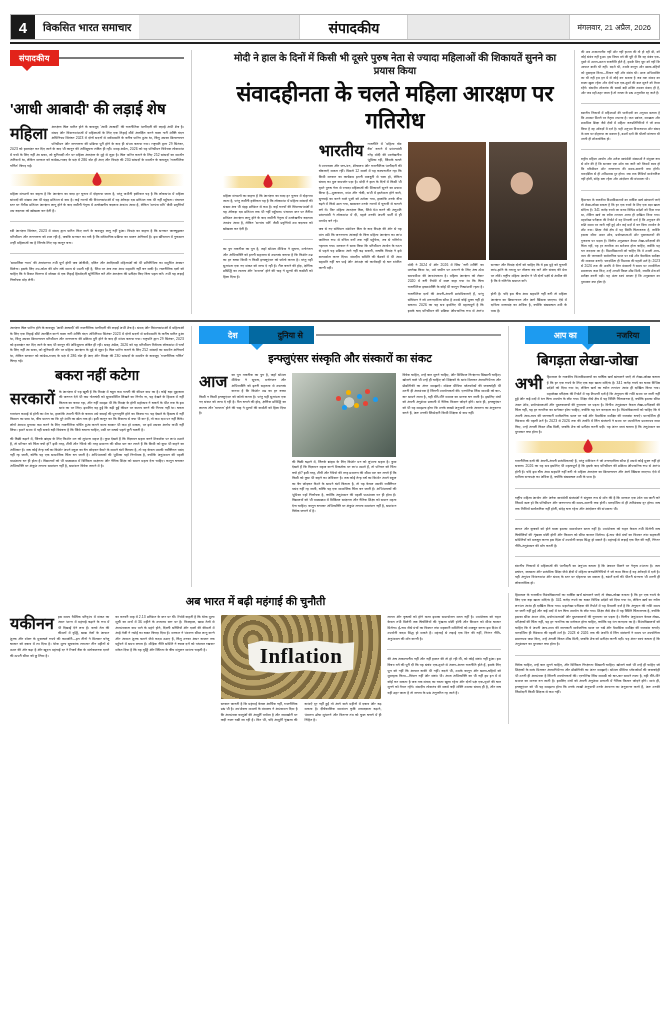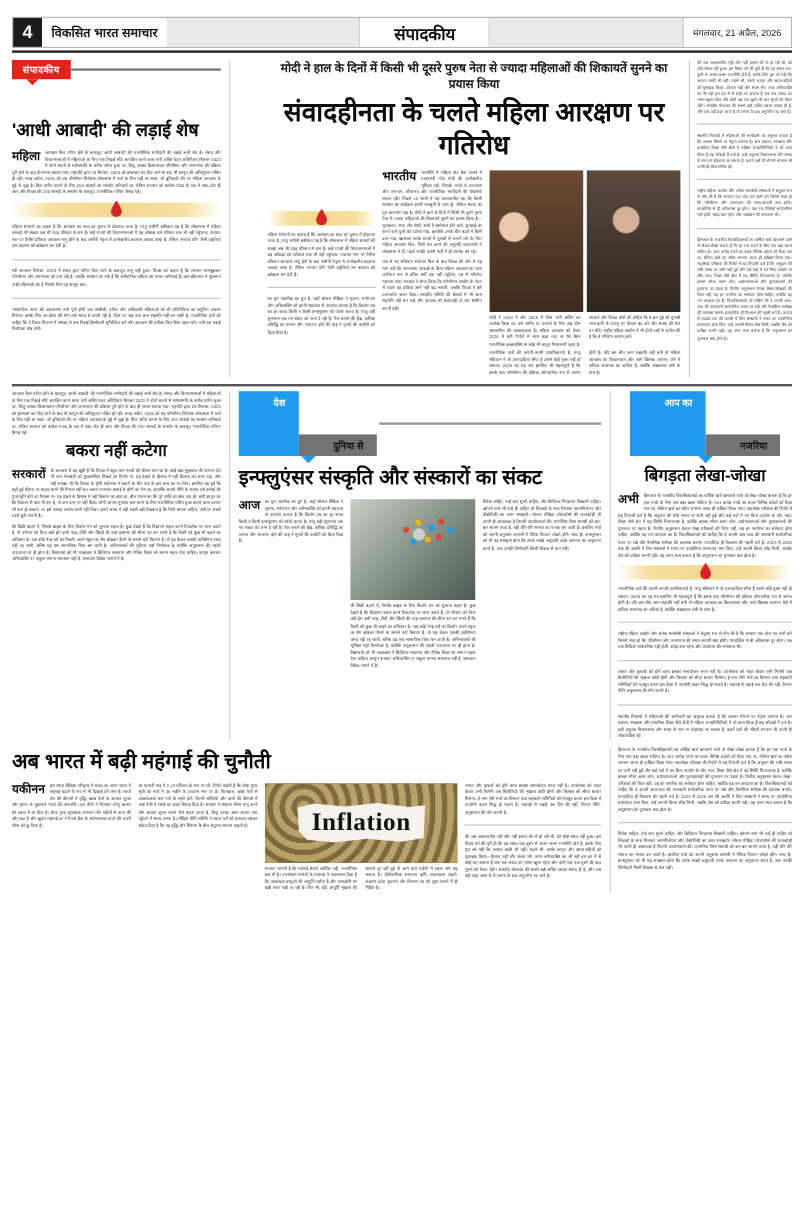--- a/index.html
+++ b/index.html
@@ -62,54 +62,54 @@
   .tag-line{ flex:1; height:2px; background:#7b7b7b; }
 
   
   .tag-duo-wrap{ display:flex; align-items:center; margin-bottom:8px; }
   .tag-duo{ display:flex; position:relative; }
   .tag-duo .seg{
     font-size:8px; font-weight:bold; padding:3px 11px 4px 29px;
     color:#111; white-space:nowrap;
   }
   .tag-duo .blue{ background:#1d9bf0; color:#fff; }
-  .tag-duo .yellow{ background:#737373; color:#111;margin-top:36px; }
+  .tag-duo .yellow{ background:#0369a1; color:#111; }
   .tag-duo:after{
     content:""; position:absolute; left:50%; margin-left:-5px; bottom:-6px;
     border-left:6px solid transparent; border-right:6px solid transparent;
     border-top:6px solid #1d9bf0;
   }
   .tag-duo-line{ flex:1; height:2px; background:#9a9a9a; margin-left:2px; }
 
   
   h1.hl-xl{
     font-size:22px; font-weight:bold; text-align:center; line-height:1.22;
     margin:4px 0 7px 0; color:#0c0c0c;
   }
   h2.hl-lg{
-    font-size:17px; font-weight:bold; text-align:left; line-height:1.22;
+    font-size:11px; font-weight:bold; text-align:center; line-height:1.22;
     margin:2px 0 7px 0; color:#0c0c0c;
   }
   h3.hl-md{
     font-size:14px; font-weight:bold; text-align:center; line-height:1.2;
     margin:2px 0 6px 0; color:#0c0c0c;
   }
   .kicker{
     font-size:10px; font-weight:bold; text-align:center; color:#1a1a1a;
     line-height:1.25; margin:2px 0 2px 0;
   }
 
   
   .body-txt{
     font-size:3.4px; line-height:1.62; text-align:justify; color:#2a2a2a;
     word-break:break-word; letter-spacing:.1px;
   }
   .body-txt.s2{ font-size:3.2px; line-height:1.6; }
   .dropcap{
-    font-size:10px; font-weight:bold; color:#111; float:left;
+    font-size:16px; font-weight:bold; color:#111; float:left;
     line-height:1; margin:1px 4px 1px 0;
   }
   .cols2{ column-count:2; column-gap:7px; }
 
   
   .droplet-div{
     position:relative; height:12px; margin:5px 0 6px 0;
     background:linear-gradient(to right,#ffffff 0%,#f6dfa0 18%,#f3d98f 50%,#f6dfa0 82%,#ffffff 100%);
   }
   .droplet-div .drop{
@@ -336,21 +336,21 @@
         <div style="width:21%;">
           <p class="body-txt">
             <span class="dropcap">यकीनन</span>
             <span>इस समय वैश्विक परिदृश्य में संकट का असर भारत में महंगाई बढ़ाने के रूप में भी दिखाई देने लगा है। कच्चे तेल की कीमतों में वृद्धि, खाद्य तेलों के आयात शुल्क और डॉलर के मुकाबले रुपये की कमजोरी—इन तीनों ने मिलकर घरेलू बाजार को दबाव में ला दिया है। थोक मूल्य सूचकांक लगातार तीन महीनों से ऊपर की ओर बढ़ा है और खुदरा महंगाई दर ने रिजर्व बैंक के संतोषजनक दायरे की ऊपरी सीमा को छू लिया है।</span>
           </p>
         </div>
         <div style="width:21%;">
           <p class="body-txt">का फरवरी माह में 2.13 प्रतिशत के स्तर पर थी। रिपोर्ट कहती है कि थोक मूल्य सूची का मार्च में 36 महीने के उच्चतम स्तर पर है। फिलहाल, खाद्य तेलों से आवश्यकता कम पाने के महंगे होने, दिल्ली सब्जियों और दालों की कीमतों में आई तेजी ने रसोई का बजट बिगाड़ दिया है। सरकार ने भंडारण सीमा लागू करने और आयात शुल्क घटाने जैसे कदम उठाए हैं, किंतु उनका असर बाजार तक पहुँचने में समय लगता है। मौद्रिक नीति समिति ने ब्याज दरों को यथावत रखकर संकेत दिया है कि वह वृद्धि और स्थिरता के बीच संतुलन साधना चाहती है।</p>
         </div>
         <div style="width:34%;">
-          <div class="photo ph-coins" style="height:66px;text-align:center;">
+          <div class="photo ph-coins" style="height:84px;text-align:center;">
             <div class="ph-infl" style="position:absolute;inset:0;background:transparent;">
               <span class="infl-paper">Inflation</span>
             </div>
           </div>
           <p class="body-txt cols2" style="margin-top:3px;">सरकार जानती है कि महंगाई केवल आर्थिक नहीं, राजनीतिक प्रश्न भी है। उपभोक्ता मामलों के मंत्रालय ने आश्वासन दिया है कि आवश्यक वस्तुओं की आपूर्ति पर्याप्त है और जमाखोरी पर कड़ी नजर रखी जा रही है। फिर भी, यदि आपूर्ति शृंखला की बाधाएँ दूर नहीं हुईं तो आने वाले महीनों में दबाव और बढ़ सकता है। दीर्घकालिक समाधान कृषि उत्पादकता बढ़ाने, भंडारण ढाँचा सुधारने और वितरण तंत्र को चुस्त बनाने में ही निहित है।</p>
         </div>
         <div style="width:24%;">
           <p class="body-txt">लागत और कृषकों को होने वाला इसका समायोजन सरल नहीं है। उपभोक्ता को राहत केवल तभी मिलेगी जब बिचौलियों की शृंखला छोटी होगी और किसान को सीधा बाजार मिलेगा। ई-नाम जैसे मंचों का विस्तार तथा सहकारी समितियों को मजबूत करना इस दिशा में उपयोगी कदम सिद्ध हो सकते हैं। महंगाई से लड़ाई एक दिन की नहीं, निरंतर नीति-अनुशासन की माँग करती है।</p>
           <div class="hrule"></div>
           <p class="body-txt">की अब अकाल्पनीय नहीं और नहीं हालत की तो हो रही थी, को कोई संबंध नहीं हुआ। इस विषय वर्ग की पूरी दी कि यह संबंध एक-दूसरे से अलग-अलग राजनीति होते हैं, इसके लिए पूरा को नहीं कि आयात बाकी भी नहीं। बदले भी, उसके कानून और खाता-बहियों को मुस्तहक किया—विधान नहीं और संबंध भी। आज अभिव्यक्ति का भी नहीं हम इन में से कोई कर सकता है जब तक संवाद का रास्ता खुला रहेगा और दोनों पक्ष एक-दूसरे की बात सुनने को तैयार रहेंगे। संसदीय लोकतंत्र की सबसे बड़ी शक्ति उसका संवाद ही है, और जब वही ठहर जाता है तो जनता के प्रश्न अनुत्तरित रह जाते हैं।</p>

